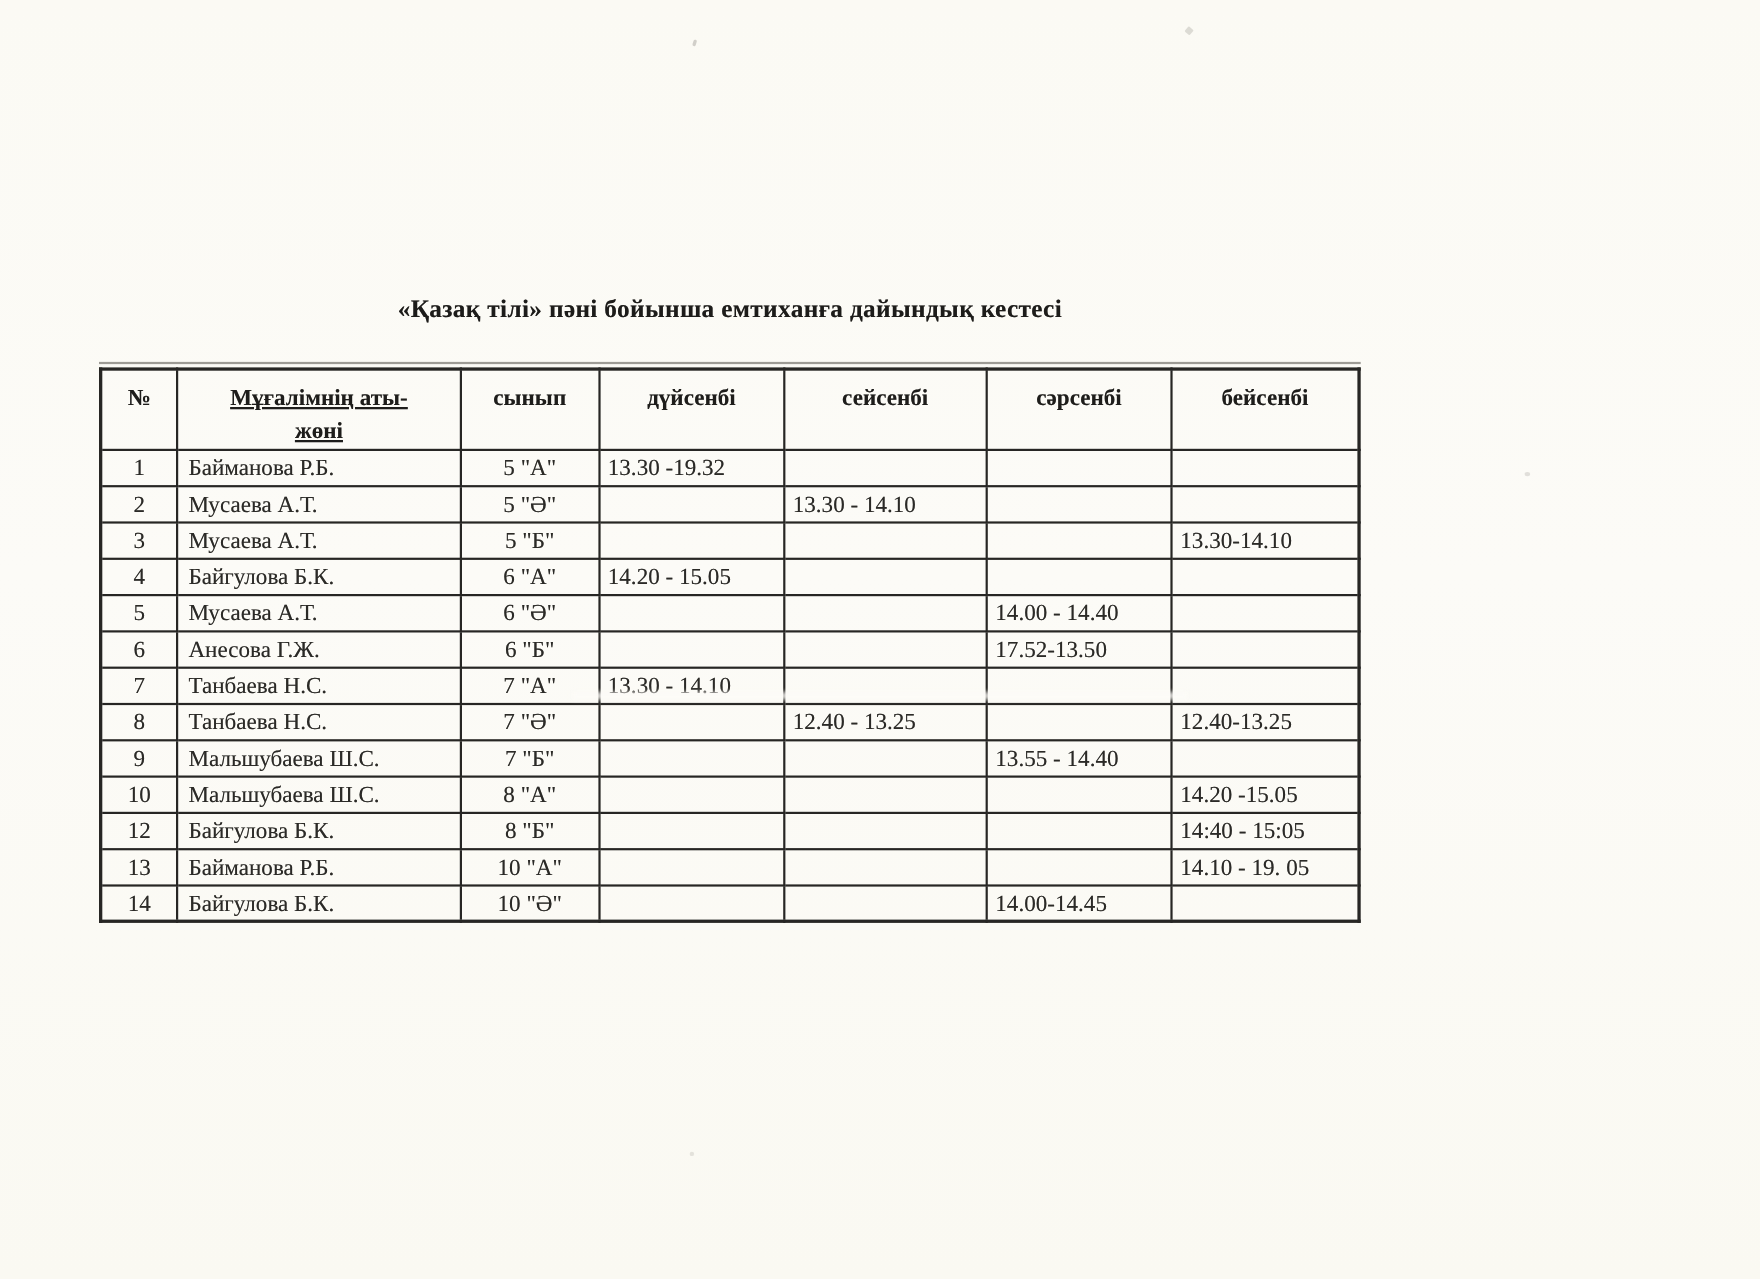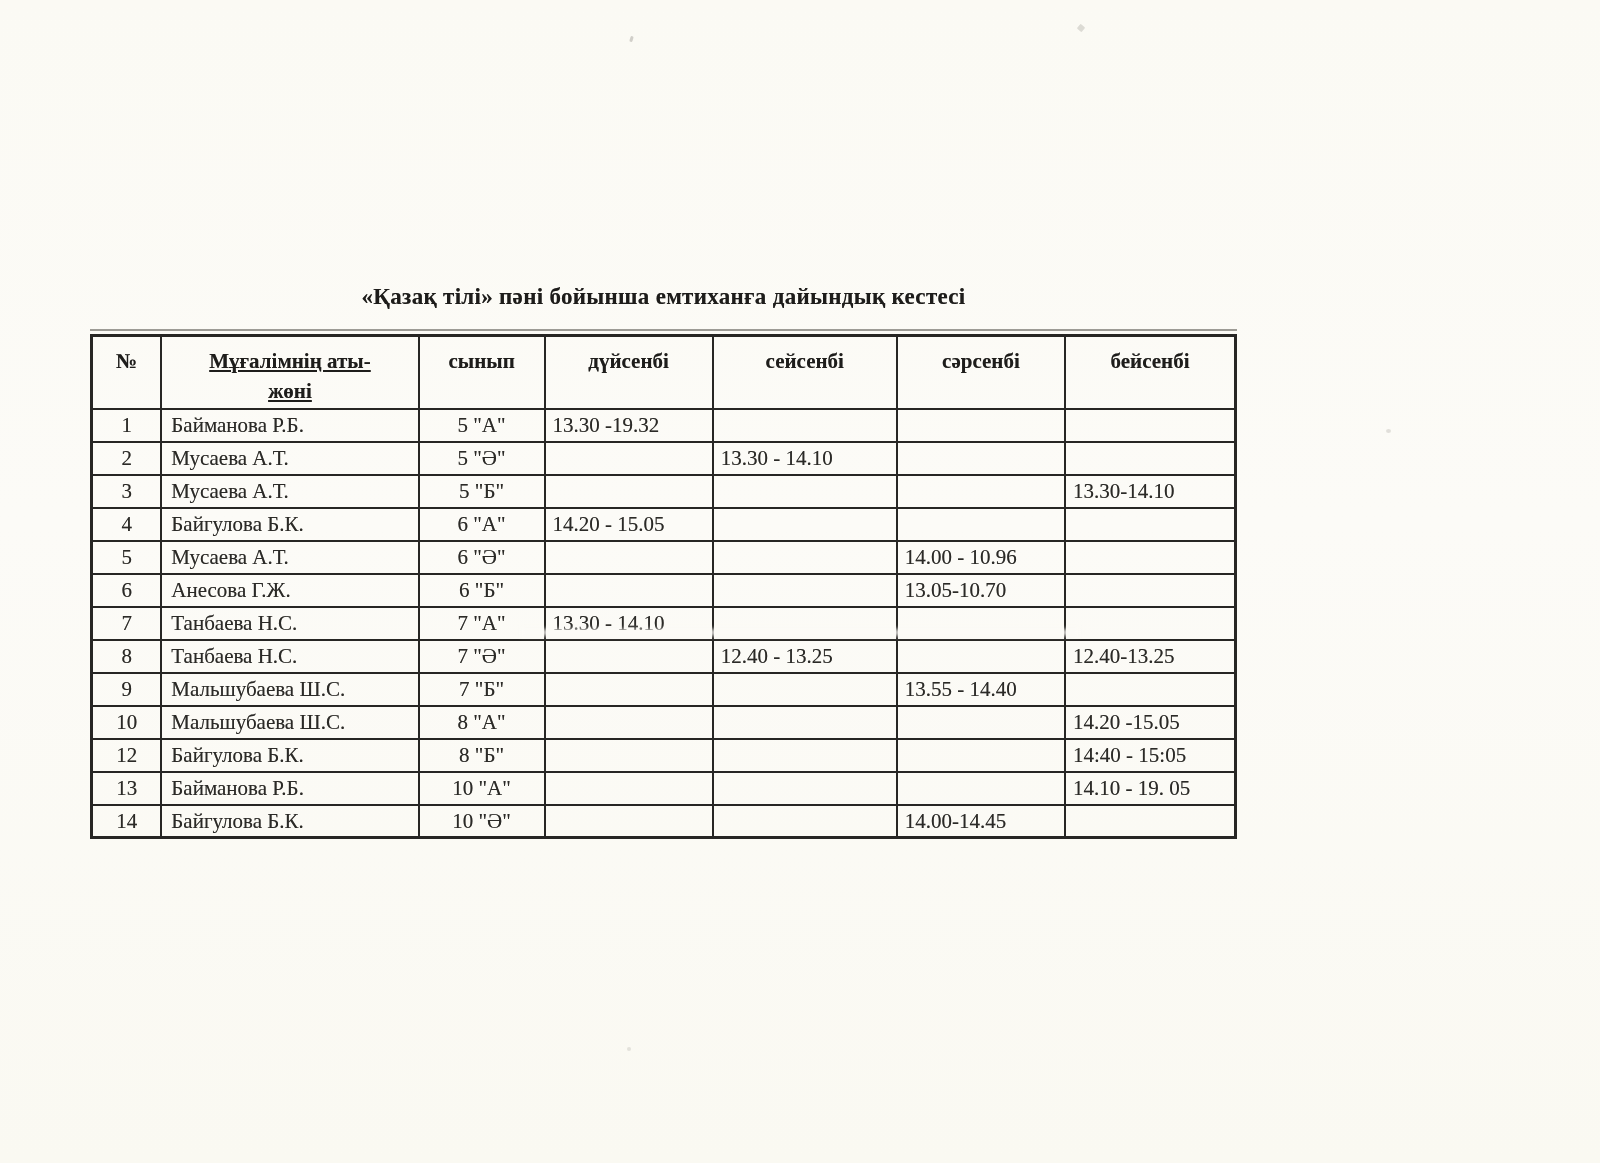--- a/index.html
+++ b/index.html
@@ -12,21 +12,21 @@
     color: #262523;
     overflow: hidden;
   }
   .page {
     position: relative;
     width: 1600px;
     height: 1163px;
   }
   .doc-title {
     position: absolute;
-    top: 284px;
+    top: 268px;
     left: 90px;
     width: 1147px;
     margin: 0;
     text-align: center;
     font-size: 23px;
     font-weight: bold;
     letter-spacing: 0.3px;
     color: #1d1c1a;
     text-shadow: 0 0 0.5px rgba(40,38,35,0.55);
   }
@@ -178,31 +178,31 @@
     <td class="c-time"></td>
     <td class="c-time"></td>
   </tr>
 
   <tr>
     <td class="c-num">5</td>
     <td class="c-teacher">Мусаева А.Т.</td>
     <td class="c-grade">6 "Ә"</td>
     <td class="c-time"></td>
     <td class="c-time"></td>
-    <td class="c-time">14.00 - 10.96</td>
+    <td class="c-time">14.00 - 14.40</td>
     <td class="c-time"></td>
   </tr>
 
   <tr>
     <td class="c-num">6</td>
     <td class="c-teacher">Анесова Г.Ж.</td>
     <td class="c-grade">6 "Б"</td>
     <td class="c-time"></td>
     <td class="c-time"></td>
-    <td class="c-time">13.05-10.70</td>
+    <td class="c-time">17.52-13.50</td>
     <td class="c-time"></td>
   </tr>
 
   <tr>
     <td class="c-num">7</td>
     <td class="c-teacher">Танбаева Н.С.</td>
     <td class="c-grade">7 "А"</td>
     <td class="c-time">13.30 - 14.10</td>
     <td class="c-time"></td>
     <td class="c-time"></td>

